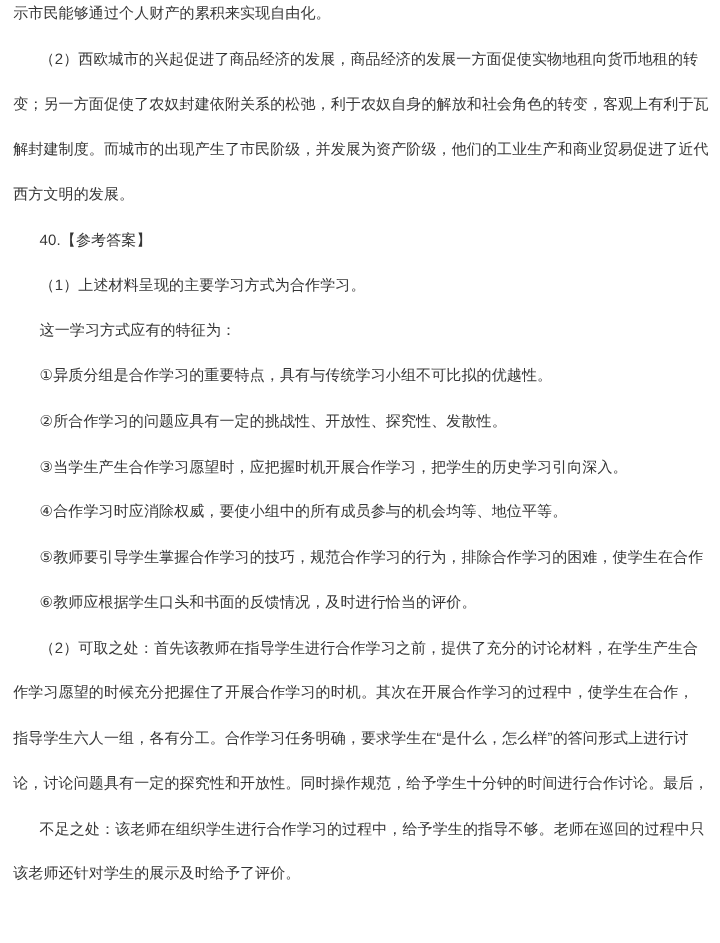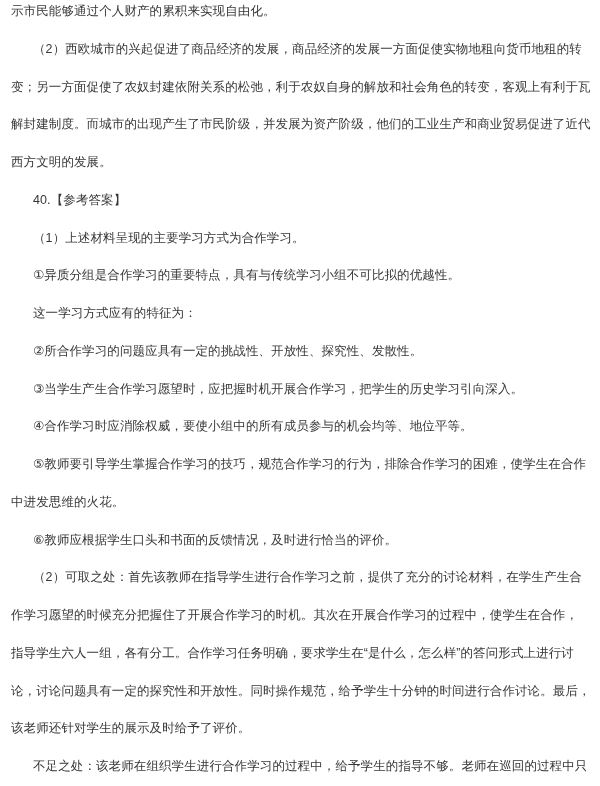--- a/index.html
+++ b/index.html
@@ -33,27 +33,26 @@
 <body>
 
 <div class="page">
   <div class="line">示市民能够通过个人财产的累积来实现自由化。</div>
   <div class="line indent">（2）西欧城市的兴起促进了商品经济的发展，商品经济的发展一方面促使实物地租向货币地租的转</div>
   <div class="line">变；另一方面促使了农奴封建依附关系的松弛，利于农奴自身的解放和社会角色的转变，客观上有利于瓦</div>
   <div class="line">解封建制度。而城市的出现产生了市民阶级，并发展为资产阶级，他们的工业生产和商业贸易促进了近代</div>
   <div class="line">西方文明的发展。</div>
   <div class="line indent">40.【参考答案】</div>
   <div class="line indent">（1）上述材料呈现的主要学习方式为合作学习。</div>
+  <div class="line indent">这一学习方式应有的特征为：</div>
   <div class="line indent">①异质分组是合作学习的重要特点，具有与传统学习小组不可比拟的优越性。</div>
-  <div class="line indent">这一学习方式应有的特征为：</div>
   <div class="line indent">②所合作学习的问题应具有一定的挑战性、开放性、探究性、发散性。</div>
   <div class="line indent">③当学生产生合作学习愿望时，应把握时机开展合作学习，把学生的历史学习引向深入。</div>
   <div class="line indent">④合作学习时应消除权威，要使小组中的所有成员参与的机会均等、地位平等。</div>
   <div class="line indent">⑤教师要引导学生掌握合作学习的技巧，规范合作学习的行为，排除合作学习的困难，使学生在合作</div>
-  <div class="line">中进发思维的火花。</div>
   <div class="line indent">⑥教师应根据学生口头和书面的反馈情况，及时进行恰当的评价。</div>
   <div class="line indent">（2）可取之处：首先该教师在指导学生进行合作学习之前，提供了充分的讨论材料，在学生产生合</div>
   <div class="line">作学习愿望的时候充分把握住了开展合作学习的时机。其次在开展合作学习的过程中，使学生在合作，</div>
   <div class="line">指导学生六人一组，各有分工。合作学习任务明确，要求学生在“是什么，怎么样”的答问形式上进行讨</div>
   <div class="line">论，讨论问题具有一定的探究性和开放性。同时操作规范，给予学生十分钟的时间进行合作讨论。最后，</div>
+  <div class="line indent">不足之处：该老师在组织学生进行合作学习的过程中，给予学生的指导不够。老师在巡回的过程中只</div>
   <div class="line">该老师还针对学生的展示及时给予了评价。</div>
-  <div class="line indent">不足之处：该老师在组织学生进行合作学习的过程中，给予学生的指导不够。老师在巡回的过程中只</div>
 </div>
 
 </body></html>

